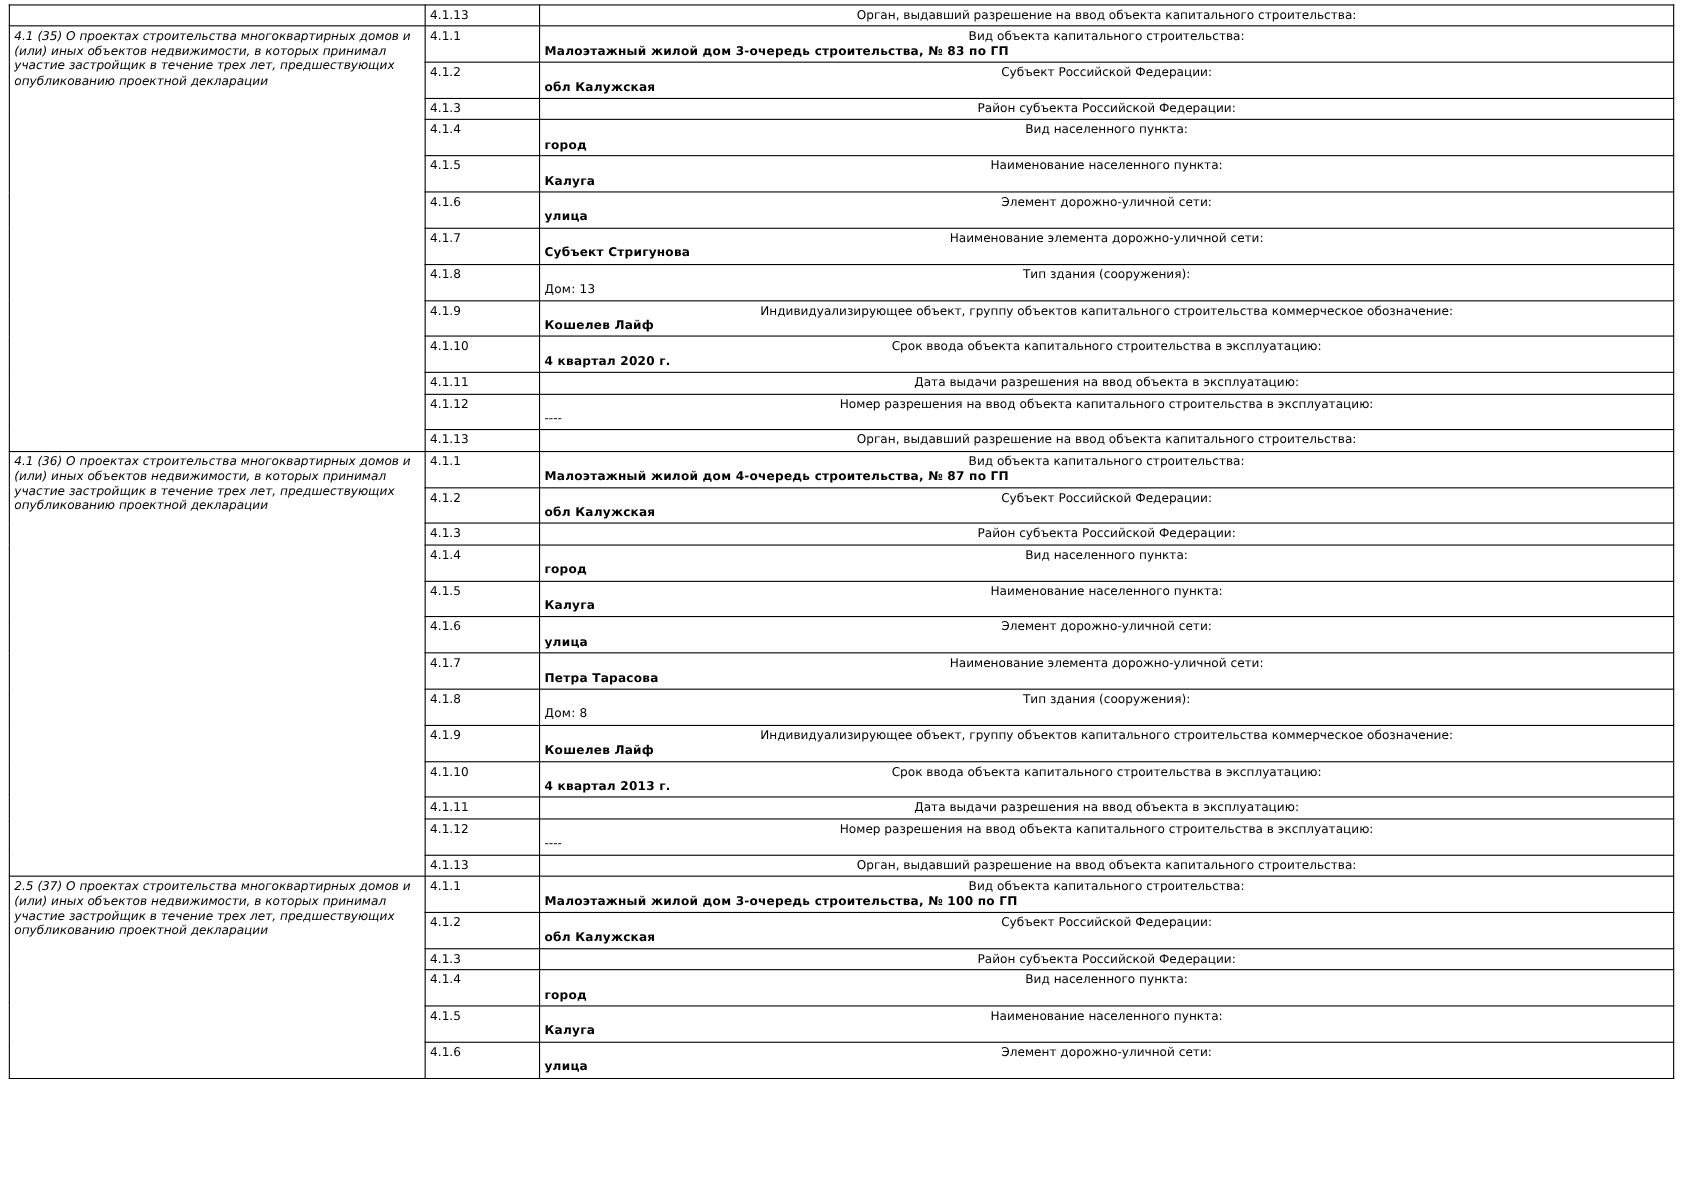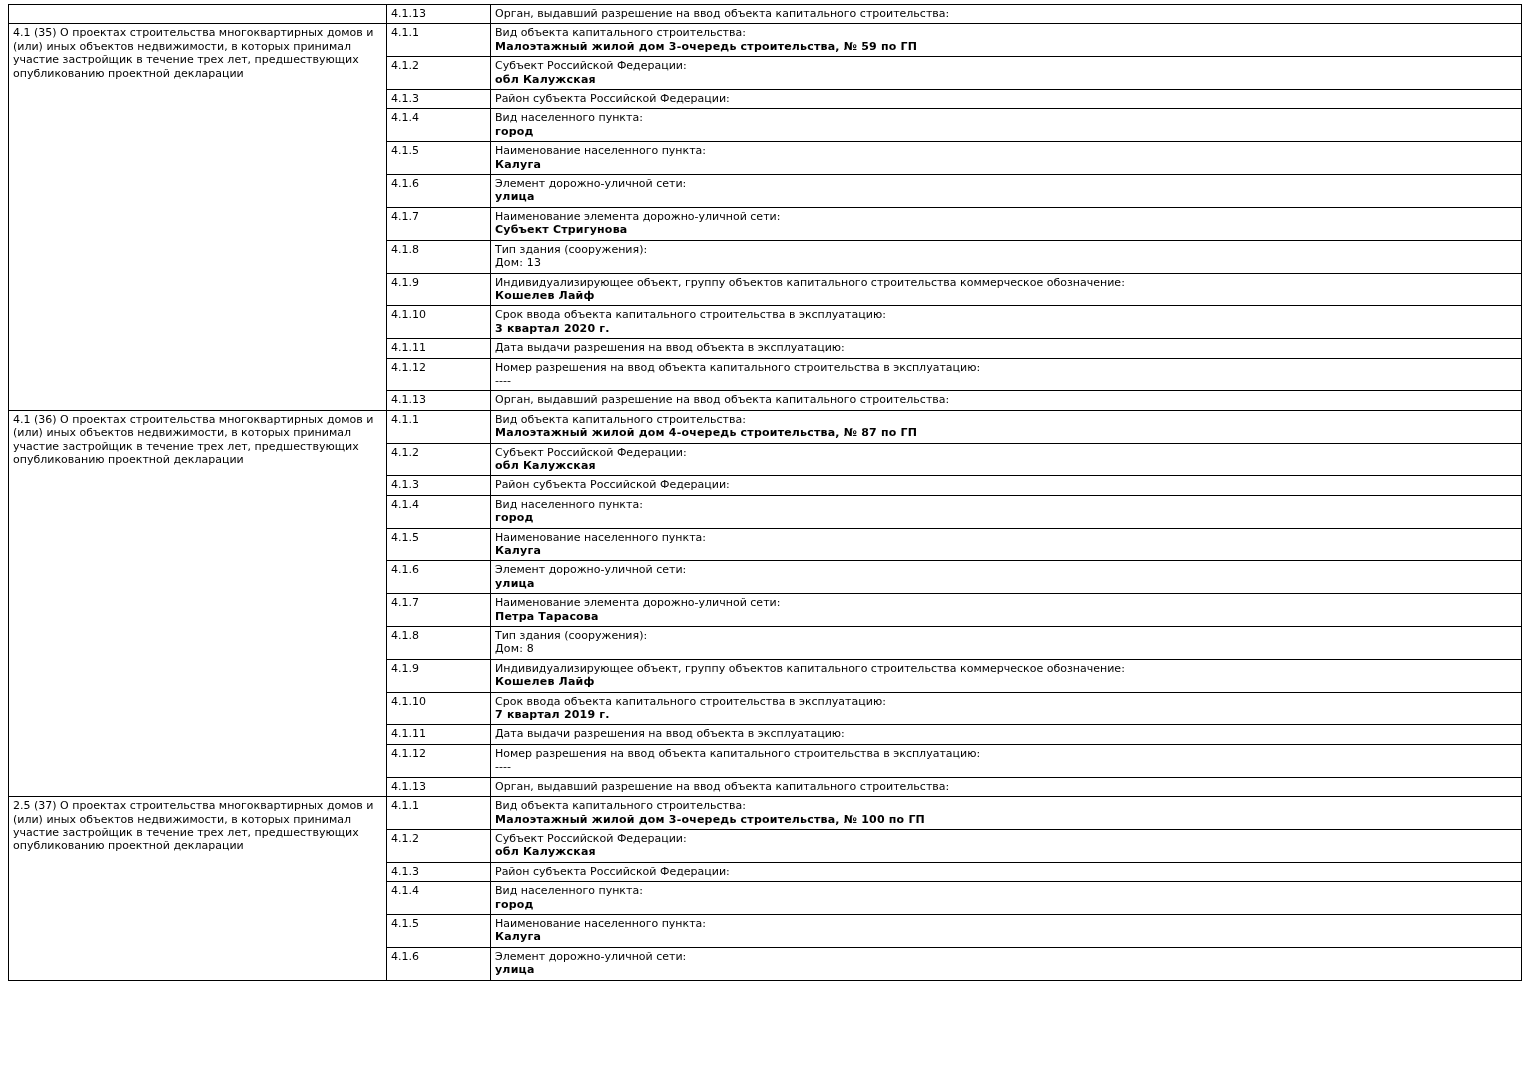--- a/index.html
+++ b/index.html
@@ -33,31 +33,33 @@
   }
   col.c1 { width: 378px; }
   col.c2 { width: 104px; }
   col.c3 { width: 1031px; }
 
   td.section {
     vertical-align: top;
     padding-top: 2px;
     font-size: 11px;
     line-height: 1.25;
+    font-style: italic;
   }
   td.code {
     vertical-align: middle;
     font-size: 11px;
   }
   td.content {
     vertical-align: middle;
   }
   .lbl {
     display: block;
     font-weight: normal;
+    text-align: center;
   }
   .val {
     display: block;
     font-weight: bold;
     letter-spacing: 0.2px;
   }
   .val.inline-wrap {
     font-weight: normal;
   }
   .val.inline-wrap b {
@@ -84,21 +86,21 @@
         <td class="content">
           <span class="lbl">Орган, выдавший разрешение на ввод объекта капитального строительства:</span>
         </td>
       </tr>
 
       <tr>
         <td class="section" rowspan="13">4.1 (35) О проектах строительства многоквартирных домов и (или) иных объектов недвижимости, в которых принимал участие застройщик в течение трех лет, предшествующих опубликованию проектной декларации</td>
         <td class="code">4.1.1</td>
         <td class="content">
           <span class="lbl">Вид объекта капитального строительства:</span>
-          <span class="val">Малоэтажный жилой дом 3-очередь строительства, № 59 по ГП</span>
+          <span class="val">Малоэтажный жилой дом 3-очередь строительства, № 83 по ГП</span>
         </td>
       </tr>
       <tr>
         <td class="code">4.1.2</td>
         <td class="content">
           <span class="lbl">Субъект Российской Федерации:</span>
           <span class="val">обл Калужская</span>
         </td>
       </tr>
       <tr>
@@ -146,21 +148,21 @@
         <td class="code">4.1.9</td>
         <td class="content">
           <span class="lbl">Индивидуализирующее объект, группу объектов капитального строительства коммерческое обозначение:</span>
           <span class="val">Кошелев Лайф</span>
         </td>
       </tr>
       <tr>
         <td class="code">4.1.10</td>
         <td class="content">
           <span class="lbl">Срок ввода объекта капитального строительства в эксплуатацию:</span>
-          <span class="val">3 квартал 2020 г.</span>
+          <span class="val">4 квартал 2020 г.</span>
         </td>
       </tr>
       <tr>
         <td class="code">4.1.11</td>
         <td class="content">
           <span class="lbl">Дата выдачи разрешения на ввод объекта в эксплуатацию:</span>
         </td>
       </tr>
       <tr>
         <td class="code">4.1.12</td>
@@ -236,21 +238,21 @@
         <td class="code">4.1.9</td>
         <td class="content">
           <span class="lbl">Индивидуализирующее объект, группу объектов капитального строительства коммерческое обозначение:</span>
           <span class="val">Кошелев Лайф</span>
         </td>
       </tr>
       <tr>
         <td class="code">4.1.10</td>
         <td class="content">
           <span class="lbl">Срок ввода объекта капитального строительства в эксплуатацию:</span>
-          <span class="val">7 квартал 2019 г.</span>
+          <span class="val">4 квартал 2013 г.</span>
         </td>
       </tr>
       <tr>
         <td class="code">4.1.11</td>
         <td class="content">
           <span class="lbl">Дата выдачи разрешения на ввод объекта в эксплуатацию:</span>
         </td>
       </tr>
       <tr>
         <td class="code">4.1.12</td>

